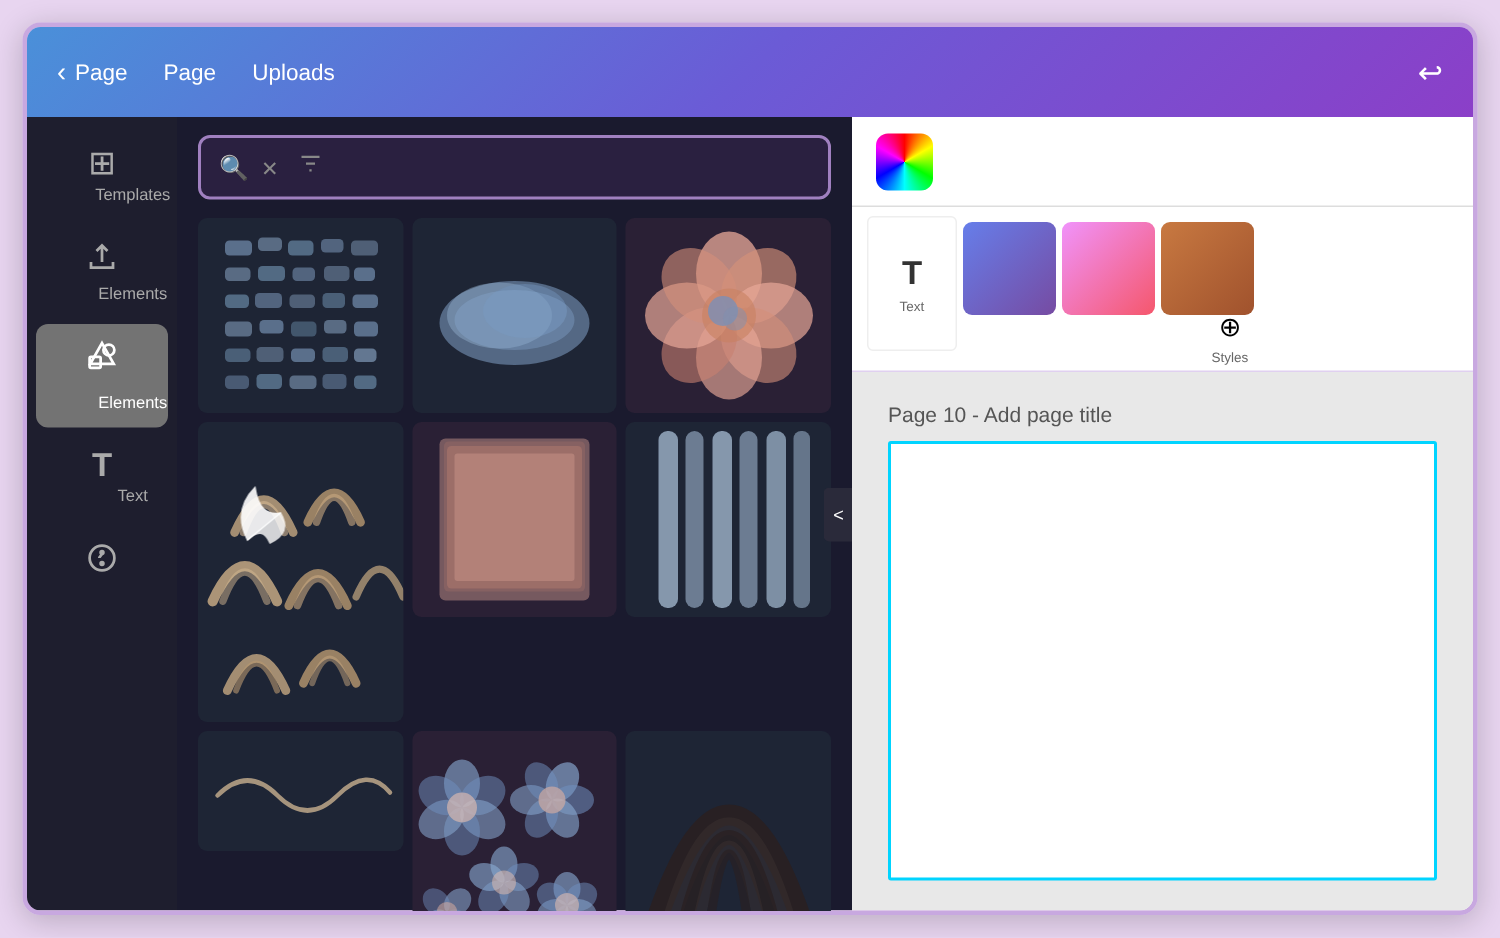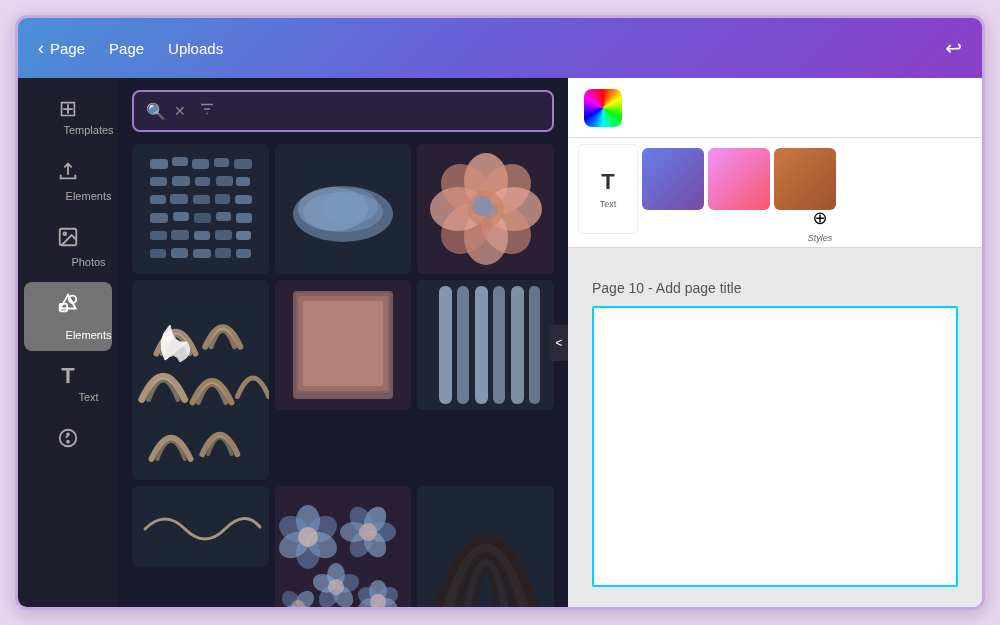--- a/index.html
+++ b/index.html
@@ -286,21 +286,20 @@
       justify-content: center;
       gap: 4px;
       cursor: pointer;
     }
     .mini-style-icon {
       font-size: 18px;
     }
     .mini-style-label {
       font-size: 9px;
       color: #666;
-      font-style: italic;
     }
     .gradient-thumb {
       width: 62px;
       height: 62px;
       border-radius: 6px;
     }
     .gradient-thumb-1 { background: linear-gradient(135deg, #667eea, #764ba2); }
     .gradient-thumb-2 { background: linear-gradient(135deg, #f093fb, #f5576c); }
     .gradient-thumb-3 { background: linear-gradient(135deg, #c87941, #a0522d); }
 
@@ -316,21 +315,20 @@
     .page-title-bar {
       display: flex;
       align-items: center;
       gap: 8px;
       margin-bottom: 10px;
     }
     .page-title-text {
       font-size: 14px;
       color: #555;
       font-weight: 500;
-      margin-top: 12px;
     }
     .page-canvas {
       flex: 1;
       background: white;
       border: 2px solid #00d4ff;
       border-radius: 2px;
     }
 
     
     .collapse-btn {
@@ -380,30 +378,20 @@
         <span class="sidebar-label">Templates</span>
       </div>
       <div class="sidebar-item">
         <span class="sidebar-icon">
           <svg width="22" height="22" viewBox="0 0 24 24" fill="none" stroke="#aaa" stroke-width="2">
             <path d="M12 16V4M8 8l4-4 4 4"></path>
             <path d="M20 16v4H4v-4"></path>
           </svg>
         </span>
         <span class="sidebar-label">Elements</span>
-      </div>
-      <div class="sidebar-item">
-        <span class="sidebar-icon">
-          <svg width="22" height="22" viewBox="0 0 24 24" fill="none" stroke="#aaa" stroke-width="2">
-            <rect x="3" y="3" width="18" height="18" rx="2"></rect>
-            <circle cx="8.5" cy="8.5" r="1.5"></circle>
-            <path d="M21 15l-5-5L5 21"></path>
-          </svg>
-        </span>
-        <span class="sidebar-label">Photos</span>
       </div>
       <div class="sidebar-item active">
         <span class="sidebar-icon">
           <svg width="22" height="22" viewBox="0 0 24 24" fill="none" stroke="white" stroke-width="2">
             <rect x="3" y="13" width="8" height="8" rx="1"></rect>
             <polygon points="12,3 20.5,18 3.5,18"></polygon>
             <circle cx="17" cy="8" r="4"></circle>
           </svg>
         </span>
         <span class="sidebar-label">Elements</span>

